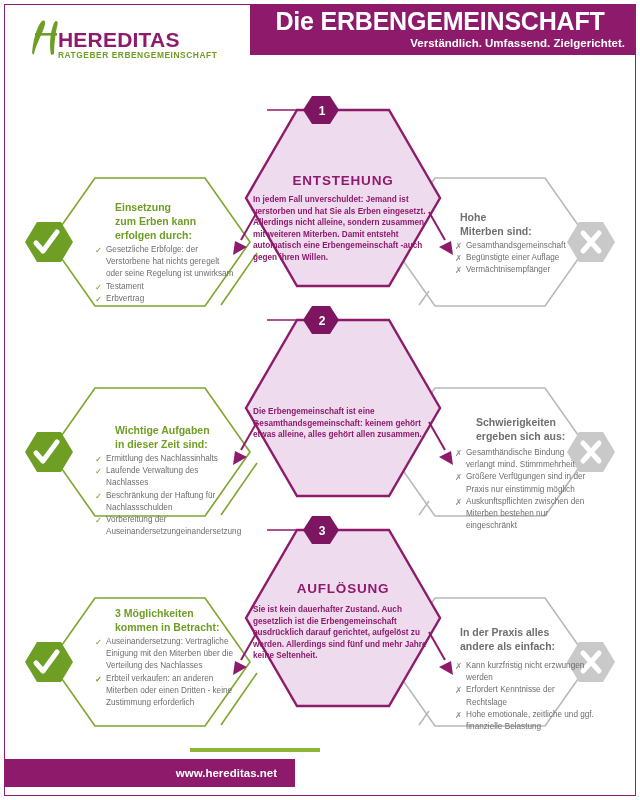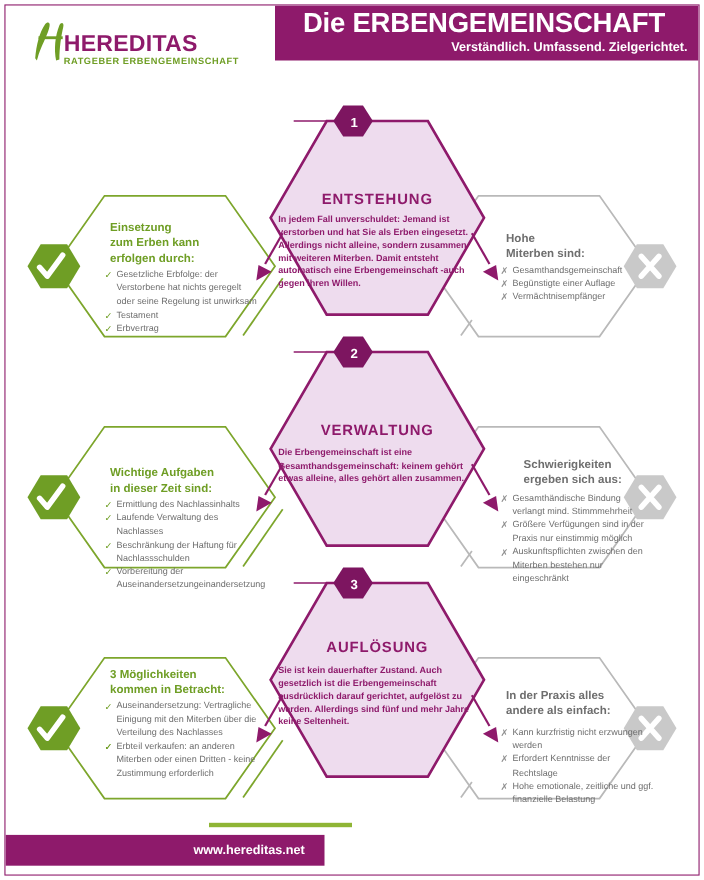--- a/index.html
+++ b/index.html
@@ -104,21 +104,21 @@
     font-size:8.2px;font-weight:bold;line-height:11.6px;
   }
   .num{
     position:absolute;text-align:center;color:#fff;
     font-size:12px;font-weight:bold;
   }
 
   .side-head{
     font-size:10.5px;font-weight:bold;line-height:14px;
   }
-  .side-head.green{color:#6f9e25;}
+  .side-head.green{color:#6f9e25;margin-left:15px;}
   .side-head.grey{color:#6e6e6e;}
 
   ul.side-list{
     list-style:none;margin:0;padding:0;
     font-size:8.2px;line-height:12.2px;color:#6e6e6e;
   }
   ul.side-list li{
     position:relative;padding-left:11px;margin:0 0 0 0;
   }
   ul.side-list li .mk{
@@ -232,21 +232,20 @@
 
   <div class="ov side-head grey" style="left:455px;top:205px;width:130px;white-space:pre-line;">Hohe
 Miterben sind:</div>
   <ul class="ov side-list grey" style="left:450px;top:235px;width:140px;">
     <li><span class="mk">✗</span><span>Gesamthandsgemeinschaft</span></li>
     <li><span class="mk">✗</span><span>Begünstigte einer Auflage</span></li>
     <li><span class="mk">✗</span><span>Vermächtnisempfänger</span></li>
   </ul>
 
   <div class="num ov" style="left:295px;top:309px;width:44px;">2</div>
-  <div class="ov center-title" style="left:251px;top:378px;width:174px;">VERWALTUNG</div>
   <div class="ov center-body" style="left:248px;top:401px;width:180px;">Die Erbengemeinschaft ist eine Gesamthandsgemeinschaft: keinem gehört etwas alleine, alles gehört allen zusammen.</div>
 
   <div class="ov side-head green" style="left:95px;top:418px;width:128px;white-space:pre-line;">Wichtige Aufgaben
 in dieser Zeit sind:</div>
   <ul class="ov side-list green" style="left:90px;top:448px;width:142px;">
     <li><span class="mk">✓</span><span>Ermittlung des Nachlassinhalts</span></li>
     <li><span class="mk">✓</span><span>Laufende Verwaltung des Nachlasses</span></li>
     <li><span class="mk">✓</span><span>Beschränkung der Haftung für Nachlassschulden</span></li>
     <li><span class="mk">✓</span><span>Vorbereitung der Auseinandersetzungeinandersetzung</span></li>
   </ul>

